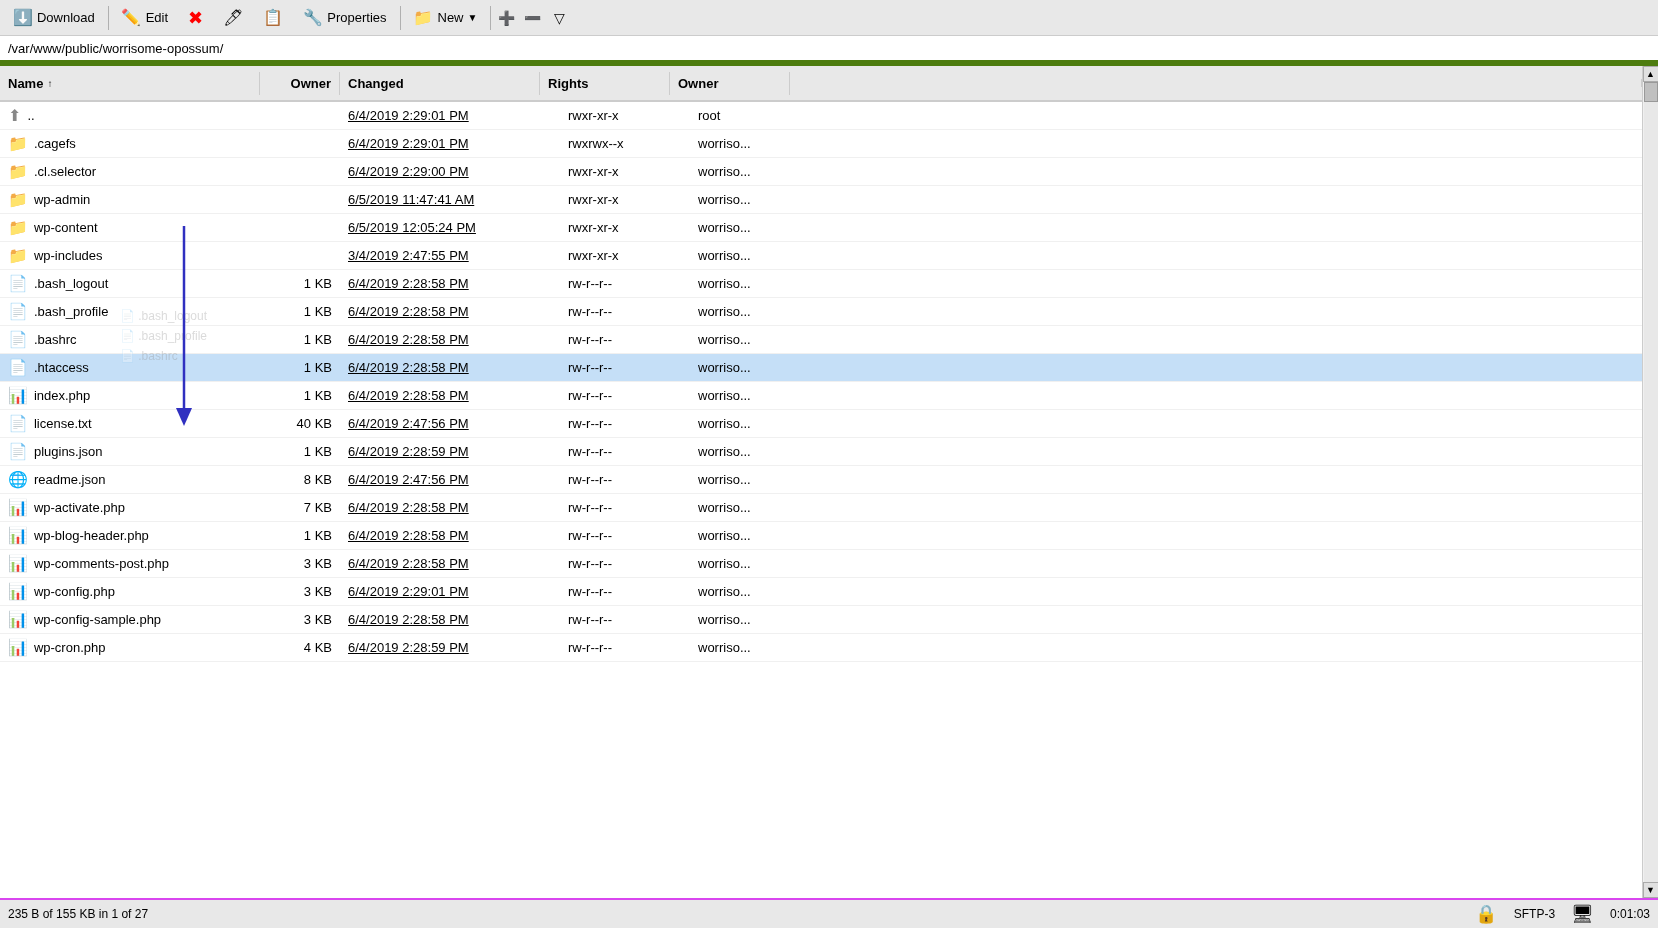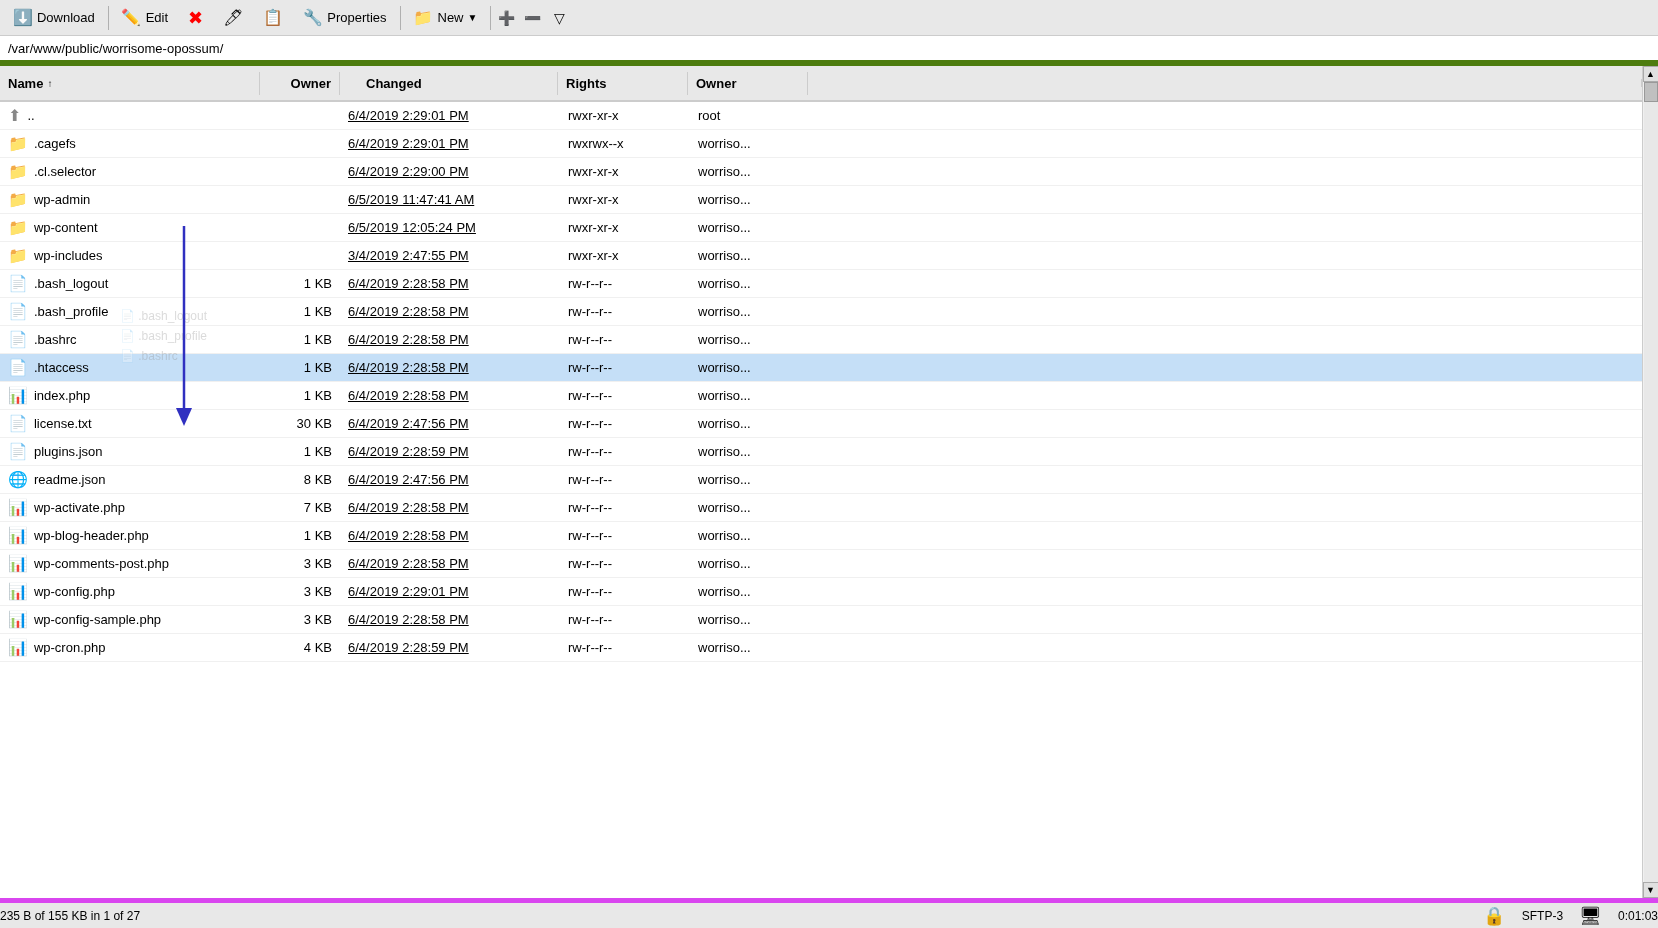--- a/index.html
+++ b/index.html
@@ -47,21 +47,21 @@
       display: flex; align-items: center; background: #e8e8e8;
       border-bottom: 2px solid #ccc; height: 36px; flex-shrink: 0;
     }
     .col-header {
       padding: 4px 8px; font-size: 13px; font-weight: bold; cursor: pointer;
       border-right: 1px solid #ccc; display: flex; align-items: center; gap: 4px;
       user-select: none; white-space: nowrap;
     }
     .col-name { width: 260px; }
     .col-size { width: 80px; text-align: right; justify-content: flex-end; }
-    .col-changed { width: 200px; margin-left: 18px; }
+    .col-changed { width: 200px; }
     .col-rights { width: 130px; }
     .col-owner { width: 120px; }
     .col-rest { flex: 1; }
 
     
     .file-list {
       flex: 1; overflow-y: auto; overflow-x: hidden;
     }
     .file-row {
       display: flex; align-items: center; height: 28px;
@@ -102,23 +102,23 @@
       flex: 1; width: 14px; background: #e8e8e8; position: relative;
       margin: 0 1px;
     }
     .scroll-thumb {
       position: absolute; top: 0; left: 0; width: 14px; height: 20px;
       background: #c0c0c0; border: 1px solid #999;
     }
 
     
     .status-bar {
-      height: 30px; background: #e8e8e8; border-top: 5px solid #d946ef;
+      height: 30px; background: #e8e8e8; border-top: 2px solid #d946ef;
       display: flex; align-items: center; justify-content: space-between;
-      padding: 0 0; font-size: 12px; flex-shrink: 0;
+      padding: 0 8px; font-size: 12px; flex-shrink: 0;
     }
     .status-right {
       display: flex; align-items: center; gap: 16px;
     }
     .lock-icon {
       font-size: 18px; color: #c8a000;
     }
 
     
     .ghost-files {
@@ -305,21 +305,21 @@
       <div class="cell cell-size">1 KB</div>
       <div class="cell cell-changed">6/4/2019 2:28:58 PM</div>
       <div class="cell cell-rights">rw-r--r--</div>
       <div class="cell cell-owner">worriso...</div>
     </div>
         <div class="file-row">
       <div class="cell cell-name">
         <span class="file-icon">📄</span>
         <span>license.txt</span>
       </div>
-      <div class="cell cell-size">30 KB</div>
+      <div class="cell cell-size">40 KB</div>
       <div class="cell cell-changed">6/4/2019 2:47:56 PM</div>
       <div class="cell cell-rights">rw-r--r--</div>
       <div class="cell cell-owner">worriso...</div>
     </div>
         <div class="file-row">
       <div class="cell cell-name">
         <span class="file-icon">📄</span>
         <span>plugins.json</span>
       </div>
       <div class="cell cell-size">1 KB</div>

